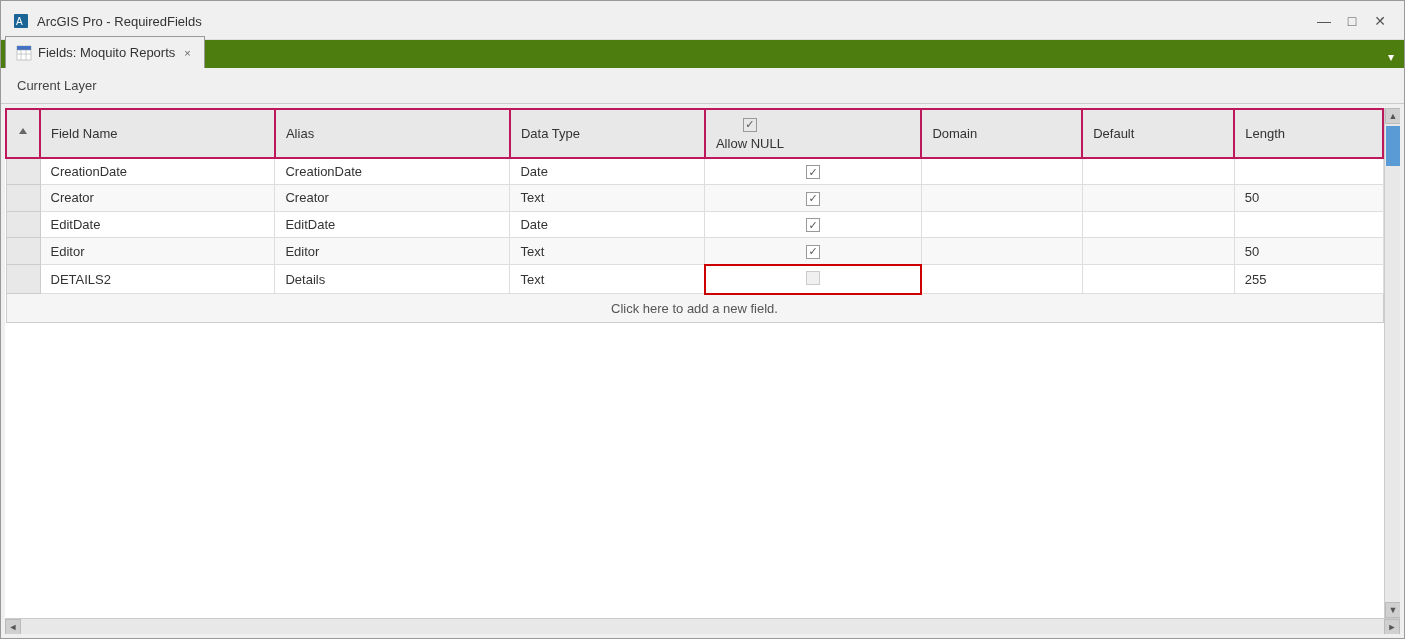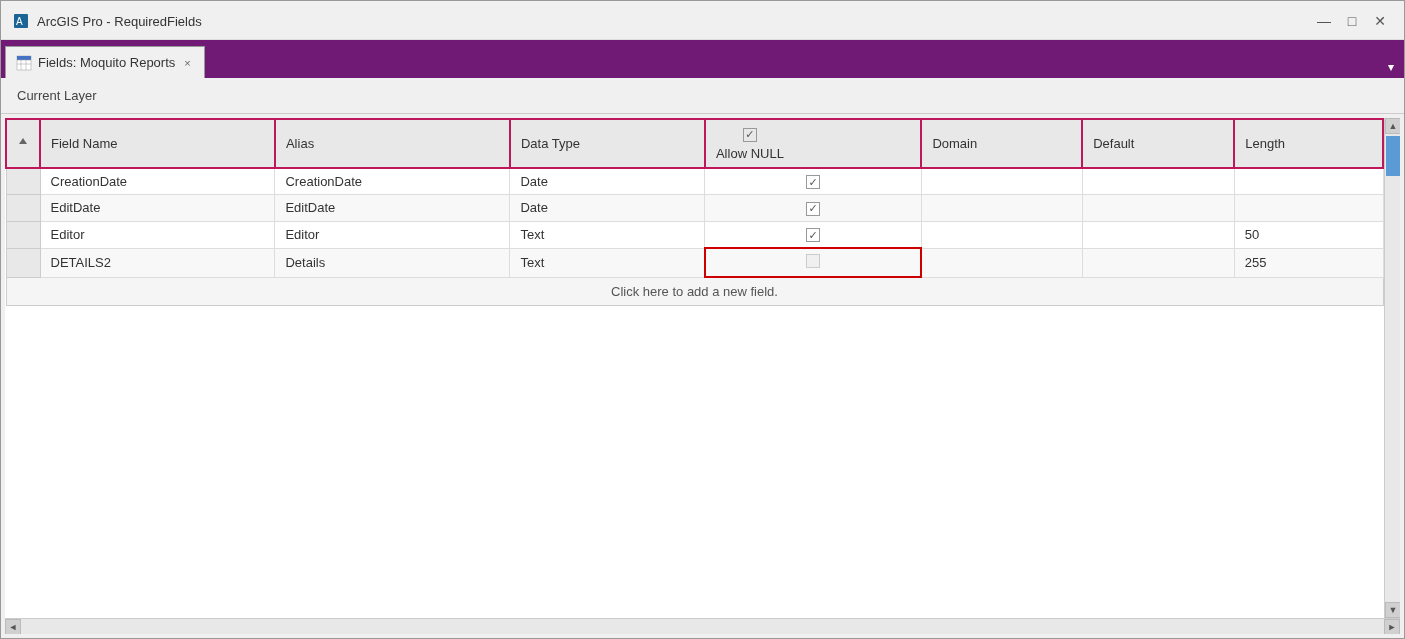--- a/index.html
+++ b/index.html
@@ -53,26 +53,26 @@
       border: none;
       cursor: pointer;
       display: flex;
       align-items: center;
       justify-content: center;
       font-size: 14px;
       color: #555;
     }
 
     .tab-bar {
-      background: #701a75;
+      background: #4d7c0f;
       display: flex;
       align-items: flex-end;
       padding: 12px 0 0 4px;
       flex-shrink: 0;
-      height: 38px;
+      height: 28px;
     }
     .tab {
       background: #f0f0f0;
       border: 1px solid #999;
       border-bottom: none;
       padding: 5px 10px;
       display: flex;
       align-items: center;
       gap: 6px;
       cursor: pointer;
@@ -363,20 +363,30 @@
                 <td>CreationDate</td>
                 <td>CreationDate</td>
                 <td>Date</td>
                 <td class="checkbox-cell"><span class="cb checked"></span></td>
                 <td></td>
                 <td></td>
                 <td></td>
               </tr>
               <tr>
                 <td></td>
+                <td>Creator</td>
+                <td>Creator</td>
+                <td>Text</td>
+                <td class="checkbox-cell"><span class="cb checked"></span></td>
+                <td></td>
+                <td></td>
+                <td>50</td>
+              </tr>
+              <tr>
+                <td></td>
                 <td>EditDate</td>
                 <td>EditDate</td>
                 <td>Date</td>
                 <td class="checkbox-cell"><span class="cb checked"></span></td>
                 <td></td>
                 <td></td>
                 <td></td>
               </tr>
               <tr>
                 <td></td>

